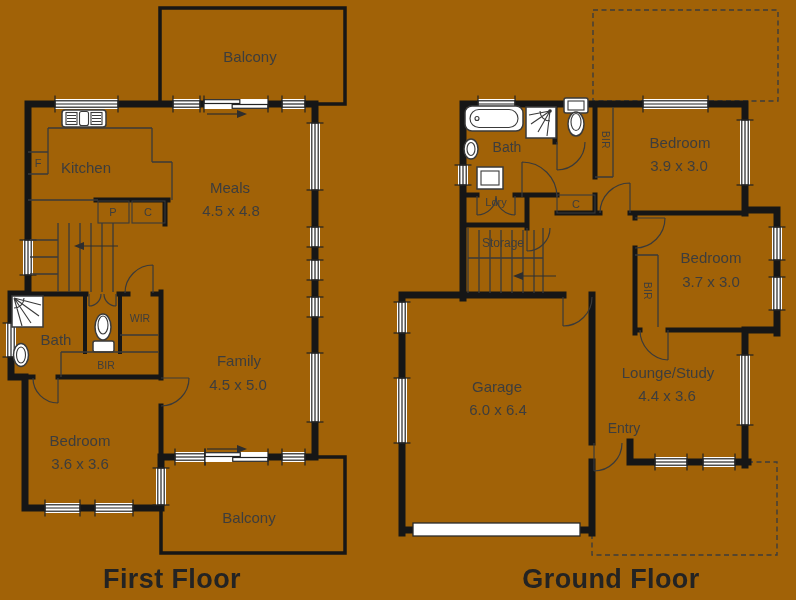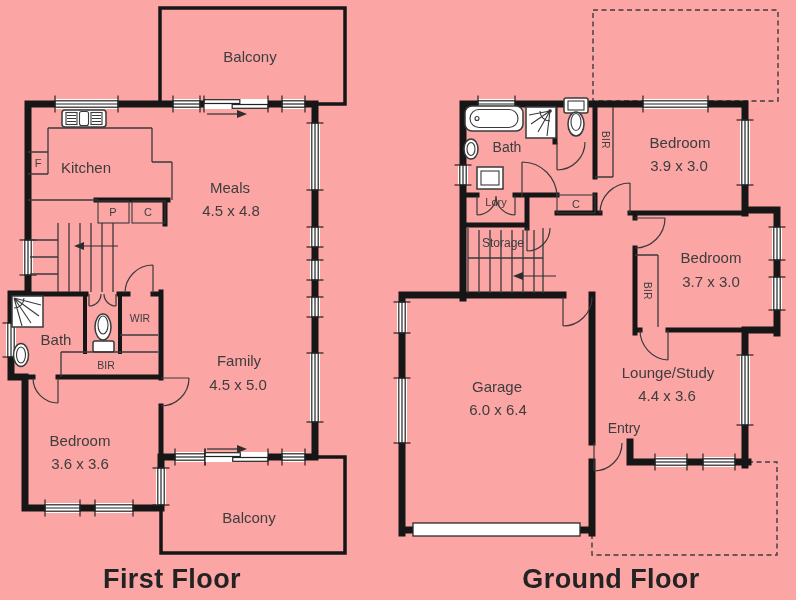--- a/index.html
+++ b/index.html
@@ -1,16 +1,16 @@
 <!DOCTYPE html>
 <html><head>
 <meta charset="utf-8">
 <style>
   html,body{margin:0;padding:0;background:#ffffff;}
-  .stage{width:796px;height:600px;background:#fca5a5;position:relative;overflow:hidden;
+  .stage{width:796px;height:600px;background:#a16207;position:relative;overflow:hidden;
          font-family:"Liberation Sans", sans-serif;}
   svg{display:block;}
   .wall{stroke:#161616;stroke-width:7;fill:none;stroke-linecap:square;}
   .wall5{stroke:#161616;stroke-width:5;fill:none;stroke-linecap:square;}
   .wall4{stroke:#161616;stroke-width:4;fill:none;stroke-linecap:square;}
   .balc{stroke:#161616;stroke-width:3.5;fill:none;}
   .dash{stroke:#3c3c3c;stroke-width:1.4;fill:none;stroke-dasharray:5 3.5;}
   .thin{stroke:#3a3a3a;stroke-width:1.3;fill:none;}
   .fix{stroke:#3a3a3a;stroke-width:1.5;fill:#ffffff;}
   .fixthin{stroke:#3a3a3a;stroke-width:1.1;fill:none;}

